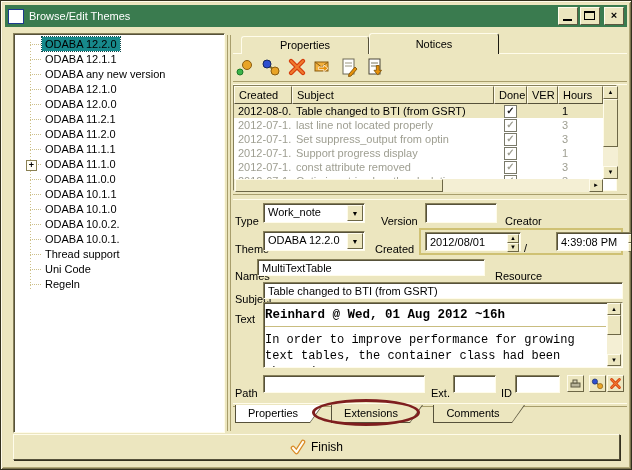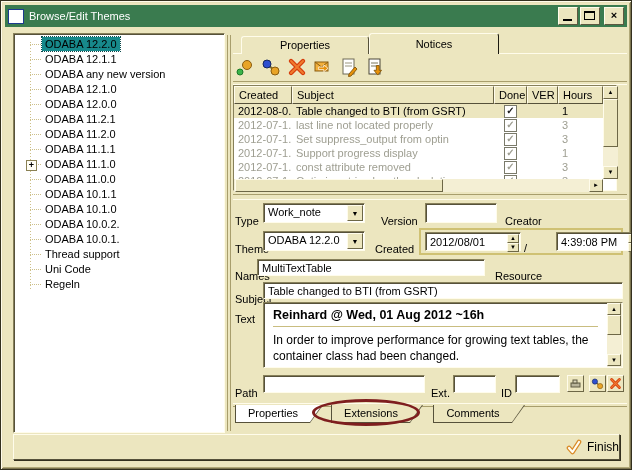--- a/index.html
+++ b/index.html
@@ -104,21 +104,21 @@
     border-top:1px solid #fffceb;border-left:1px solid #fffceb;
     border-bottom:1px solid #6d6746;border-right:1px solid #6d6746;cursor:default;}
   
   .hsplit{position:absolute;left:232px;top:193px;width:394px;height:4px;
     border-top:1px solid #a89e6c;border-bottom:1px solid #fffceb;}
   
   .created-group{position:absolute;left:418px;top:227px;width:204px;height:27px;
     border:2px solid #cfc173;box-sizing:border-box;}
   
   .textarea{position:absolute;left:262px;top:301px;width:360px;height:66px;overflow:hidden;}
-  .ta-content{position:absolute;left:0;top:0;right:15px;bottom:0;padding:5px 9px;overflow:hidden;}
+  .ta-content{position:absolute;left:0;top:0;right:15px;bottom:0;padding:5px 1px;overflow:hidden;font-family:Liberation Mono, monospace;}
   .ta-head{font-weight:bold;font-size:12.5px;}
   .ta-hr{border:0;border-top:1px solid #c9bd80;margin:4px 0 5px 0;}
   .ta-body{font-size:12px;line-height:1.35;}
   .ta-scroll{position:absolute;right:0;top:0;width:15px;bottom:0;background:#f4efd4;}
   
   .btab-line{position:absolute;left:232px;top:402px;width:394px;height:2px;
     border-top:1px solid #fffceb;border-bottom:1px solid #a89e6c;}
   .btab{position:absolute;top:404px;height:18px;line-height:17px;text-align:center;cursor:default;}
   .btab .shape-outer{position:absolute;inset:0;background:#56513a;
     clip-path:polygon(0 0,100% 0,calc(100% - 13px) 100%,0 100%);}
@@ -127,21 +127,21 @@
   .btab.active .shape-inner{background:#fff;}
   .btab .btab-label{position:relative;display:block;padding-right:12px;}
   .annotation{position:absolute;left:311px;top:398px;width:108px;height:27px;
     border:3px solid #7e1e1e;border-radius:50%;box-sizing:border-box;pointer-events:none;}
   
   .finish-btn{position:absolute;left:12px;top:433px;width:607px;height:26px;box-sizing:border-box;
     background:#ece6bf;cursor:default;
     border-top:1px solid #fffceb;border-left:1px solid #fffceb;
     border-bottom:1px solid #56513a;border-right:1px solid #56513a;
     box-shadow:1px 1px 0 #33301e;
-    display:flex;align-items:center;justify-content:flex-end;gap:5px;font-size:12px;}
+    display:flex;align-items:center;justify-content:center;gap:5px;font-size:12px;}
   .mini-btn{position:absolute;width:17px;height:17px;box-sizing:border-box;background:#ece6bf;cursor:default;
     border-top:1px solid #fffceb;border-left:1px solid #fffceb;
     border-bottom:1px solid #6d6746;border-right:1px solid #6d6746;
     display:flex;align-items:center;justify-content:center;}
 </style>
 </head>
 <body>
 
 <div class="window">
 

